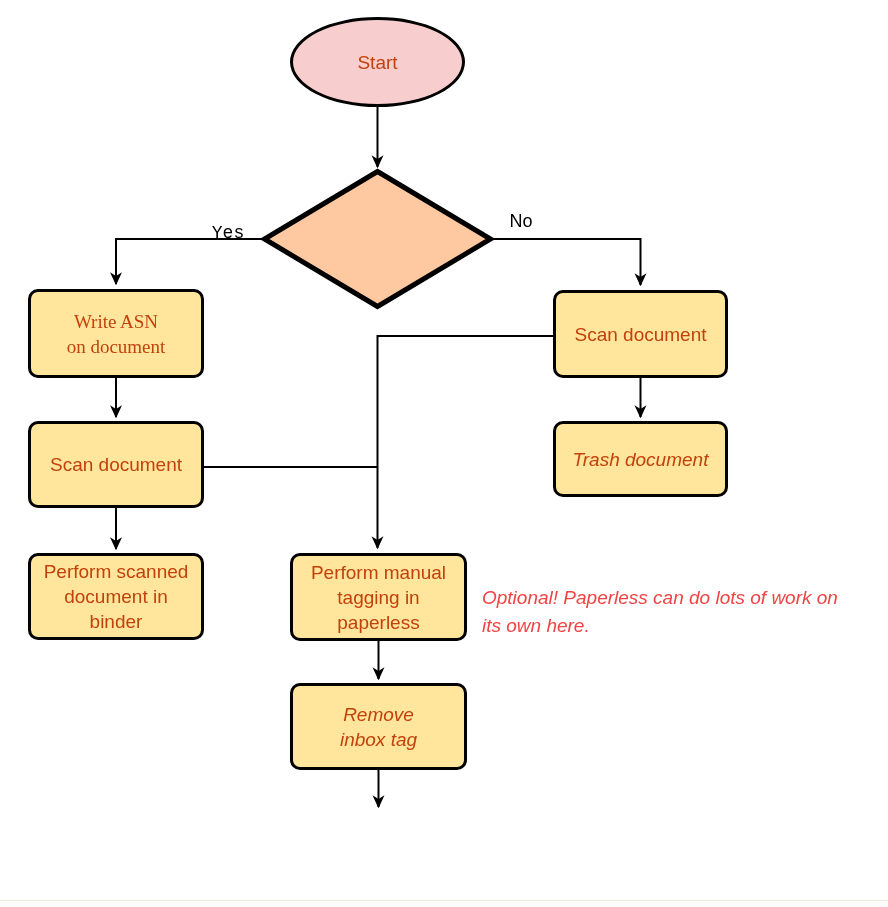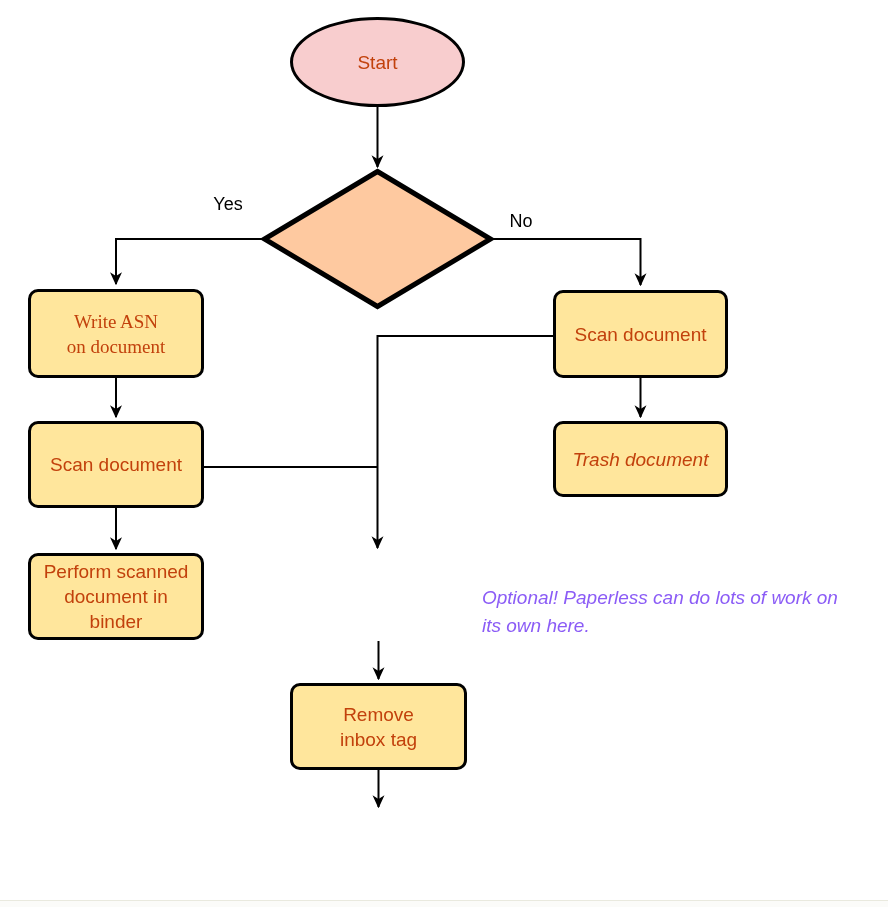--- a/index.html
+++ b/index.html
@@ -57,21 +57,21 @@
   }
   .edge-label {
     position: absolute;
     text-align: center;
     color: #000000;
     font-size: 18px;
     line-height: 22px;
   }
   .note {
     position: absolute;
-    color: #8b5cf6;
+    color: #ef4444;
     font-size: 19px;
     line-height: 28px;
     font-style: italic;
     white-space: pre-line;
   }
   .bottom-rule {
     position: absolute;
     left: 0;
     top: 900px;
     width: 888px;
@@ -111,21 +111,21 @@
     <path d="M 378.5 770 L 378.5 807" fill="none" stroke="#000000" stroke-width="2" marker-end="url(#arrow)"></path>
 
     <polygon points="377.5,171.5 490.5,239 377.5,306.5 264.5,239" fill="#fec9a0" stroke="#000000" stroke-width="5"></polygon>
   </svg>
 
   <div class="node terminal" style="left:290px; top:17px; width:175px; height:90px;">
     <span>Start</span>
   </div>
 
 
-  <div class="edge-label" style="left:203px; top:193px; width:50px;">Yes</div>
+  <div class="edge-label" style="left:203px; top:222px; width:50px;font-family:Liberation Mono, monospace;">Yes</div>
   <div class="edge-label" style="left:496px; top:210px; width:50px;text-align:center;">No</div>
 
   <div class="node process" style="left:28px; top:289px; width:176px; height:89px;font-family:Liberation Serif, serif;">
     <span>Write ASN
 on document</span>
   </div>
   <div class="node process" style="left:28px; top:421px; width:176px; height:87px;">
     <span>Scan document</span>
   </div>
   <div class="node process" style="left:28px; top:553px; width:176px; height:87px;">
@@ -134,21 +134,26 @@
 binder</span>
   </div>
 
   <div class="node process" style="left:553px; top:290px; width:175px; height:88px;">
     <span>Scan document</span>
   </div>
   <div class="node process" style="left:553px; top:421px; width:175px; height:76px;font-style:italic;">
     <span>Trash document</span>
   </div>
 
-  <div class="node process" style="left:290px; top:683px; width:177px; height:87px;">
+  <div class="node process" style="left:290px; top:553px; width:177px; height:88px;">
+    <span>Perform manual
+tagging in
+paperless</span>
+  </div>
+  <div class="node process" style="left:290px; top:683px; width:177px; height:87px;font-style:italic;">
     <span>Remove
 inbox tag</span>
   </div>
 
 
   <div class="note" style="left:482px; top:584px; width:404px;">Optional! Paperless can do lots of work on
 its own here.</div>
 
   <div class="bottom-rule"></div>
   <div class="bottom-strip"></div>

